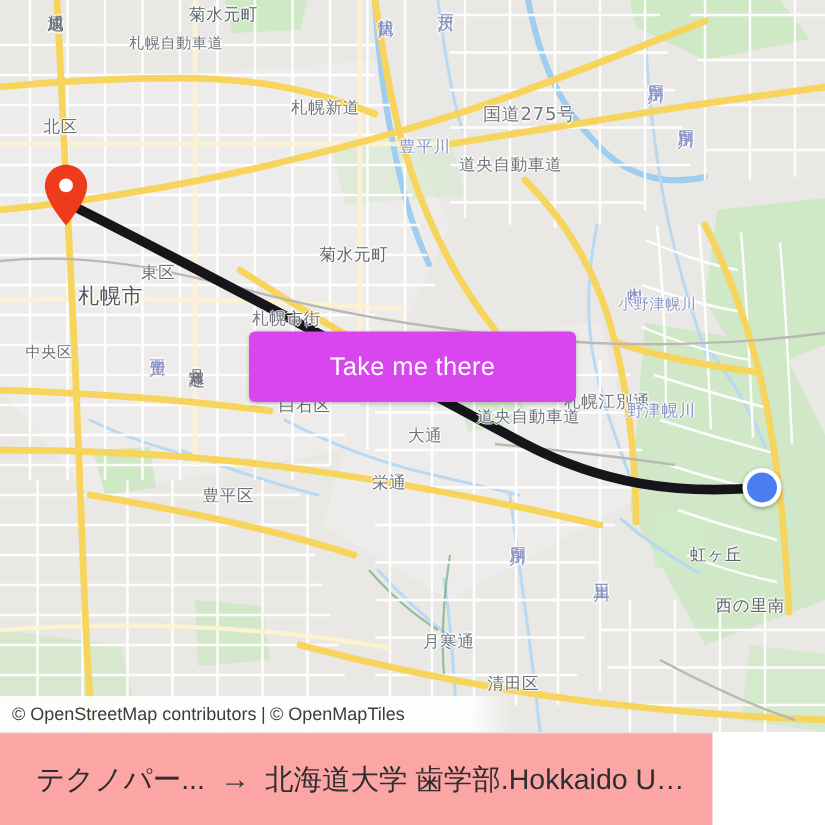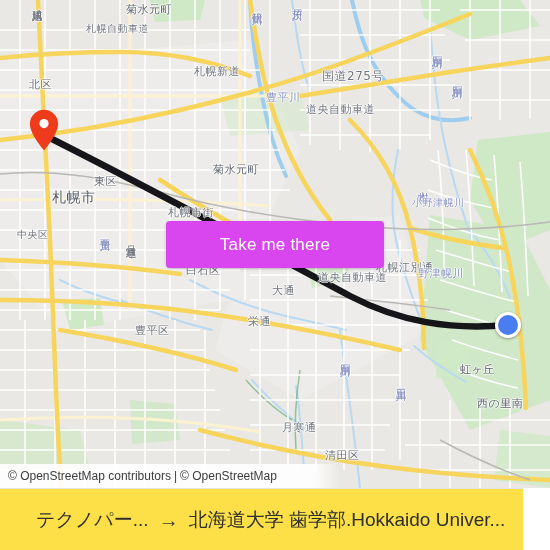--- a/index.html
+++ b/index.html
@@ -135,28 +135,28 @@
     background: linear-gradient(to right, rgba(255,255,255,.92) 0%, rgba(255,255,255,.92) 57%, rgba(255,255,255,0) 62%);
     pointer-events: none;
   }
   #attribution .sep { margin: 0 3px; }
 
   
   #bottombar {
     position: absolute;
     left: 0;
     top: 488px;
-    width: 523px;
+    width: 475px;
     height: 62px;
-    background: #fde047;
+    background: #fca5a5;
     border-top: 1px solid #e2e2e2;
     display: flex;
     align-items: center;
     box-sizing: border-box;
-    padding: 0 12px 0 36px;
+    padding: 0 12px 0 24px;
   }
   #route-summary {
     display: flex;
     align-items: center;
     flex: 1 1 auto;
     min-width: 0;
     font-size: 19px;
     color: #2e2e2e;
     overflow: hidden;
     white-space: nowrap;
@@ -372,21 +372,21 @@
     <div id="dest-dot">
       <div class="ring"></div>
       <div class="core"></div>
     </div>
 
     <button id="cta">Take me there</button>
 
     <div id="attribution">
       <span>© OpenStreetMap contributors</span>
       <span class="sep">|</span>
-      <span>© OpenStreetMap</span>
+      <span>© OpenMapTiles</span>
     </div>
   </div>
 
   <div id="bottombar">
     <div id="route-summary">
       <span id="origin-name">テクノパー...</span>
       <span id="arrow-icon">→</span>
       <span id="dest-name">北海道大学 歯学部.Hokkaido Univer...</span>
     </div>
   </div>

